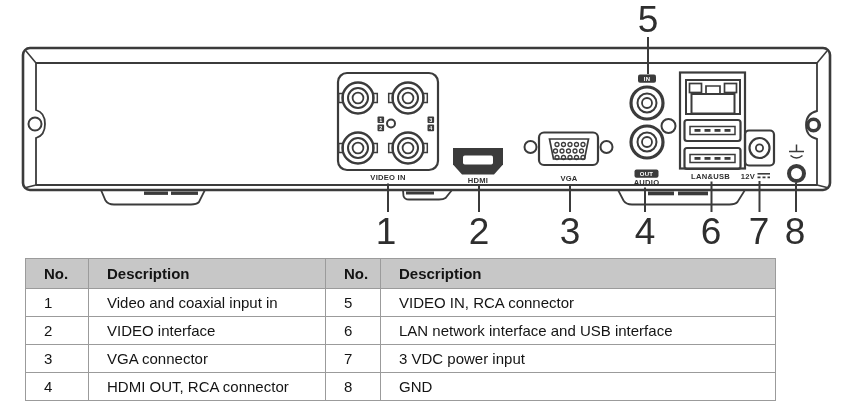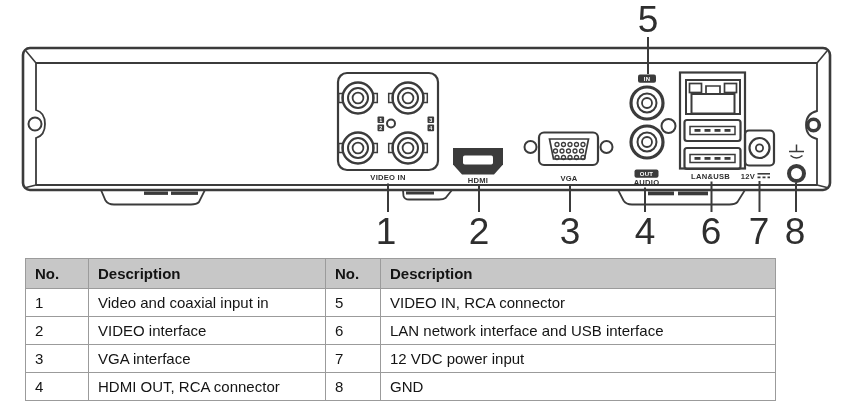--- a/index.html
+++ b/index.html
@@ -14,21 +14,21 @@
   svg .plabel{font-size:7.6px;font-weight:bold;letter-spacing:.25px;text-anchor:middle;}
   svg .badgetxt{font-size:6px;font-weight:bold;fill:#ffffff;text-anchor:middle;letter-spacing:.2px;}
   svg .chnum{font-size:5.4px;font-weight:bold;fill:#ffffff;text-anchor:middle;}
   svg .callout{font-size:37px;text-anchor:middle;fill:#2e2e2e;}
   .table-wrap{position:absolute;left:25px;top:258px;}
   table.spec{
     border-collapse:collapse;table-layout:fixed;width:750px;
     font-size:15px;line-height:18px;color:#141414;
   }
   table.spec th,table.spec td{
-    border:1.6px solid #9b9b9b;padding:4px 9px;text-align:left;
+    border:1.6px solid #9b9b9b;padding:4px 18px;text-align:left;
     overflow:hidden;white-space:nowrap;font-weight:normal;
   }
   table.spec th{background:#c7c7c7;font-weight:bold;height:21px;}
   table.spec td{height:19px;}
   .c-no1{width:63px;}
   .c-desc1{width:237px;}
   .c-no2{width:55px;}
   .c-desc2{width:395px;}
 </style>
 </head>
@@ -251,23 +251,23 @@
         <td>VIDEO IN, RCA connector</td>
       </tr>
       <tr>
         <td>2</td>
         <td>VIDEO interface</td>
         <td>6</td>
         <td>LAN network interface and USB interface</td>
       </tr>
       <tr>
         <td>3</td>
-        <td>VGA interface</td>
+        <td>VGA connector</td>
         <td>7</td>
-        <td>12 VDC power input</td>
+        <td>3 VDC power input</td>
       </tr>
       <tr>
         <td>4</td>
         <td>HDMI OUT, RCA connector</td>
         <td>8</td>
         <td>GND</td>
       </tr>
     </tbody>
   </table>
 </div>

